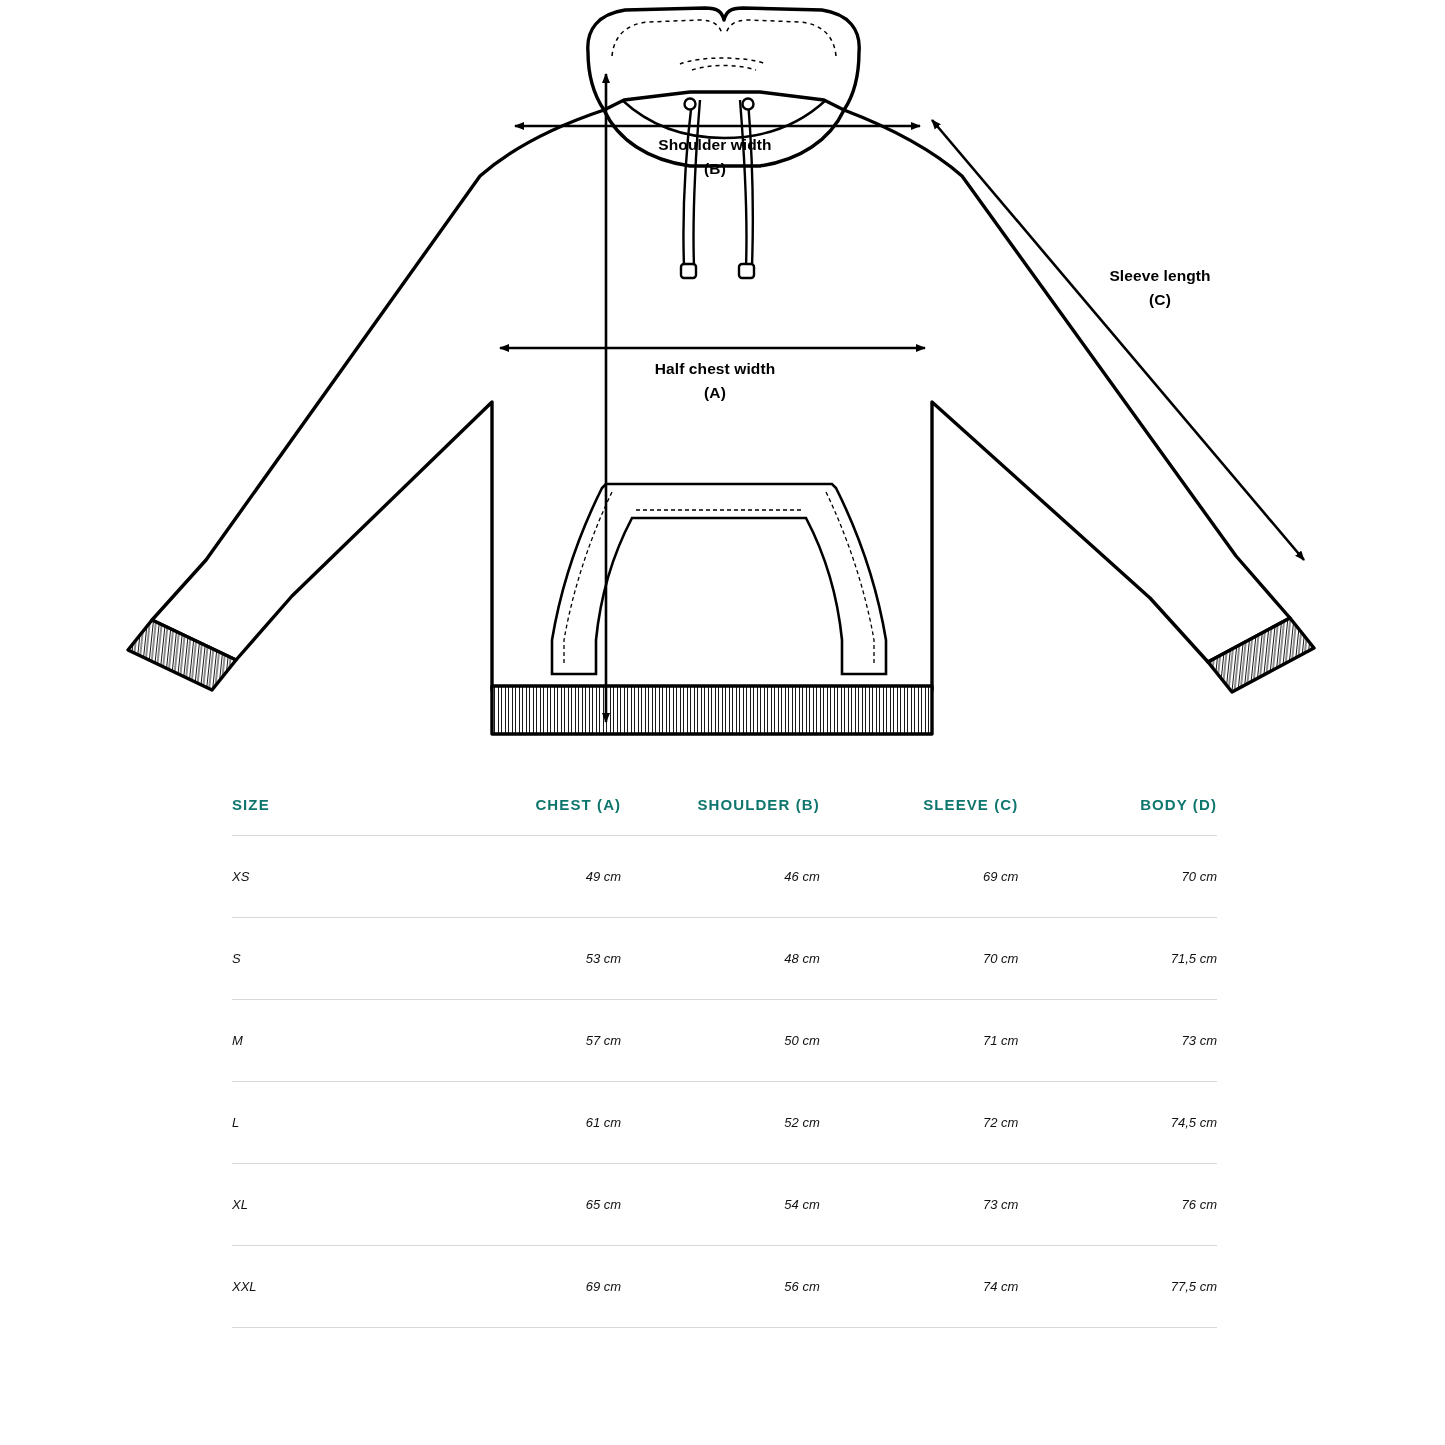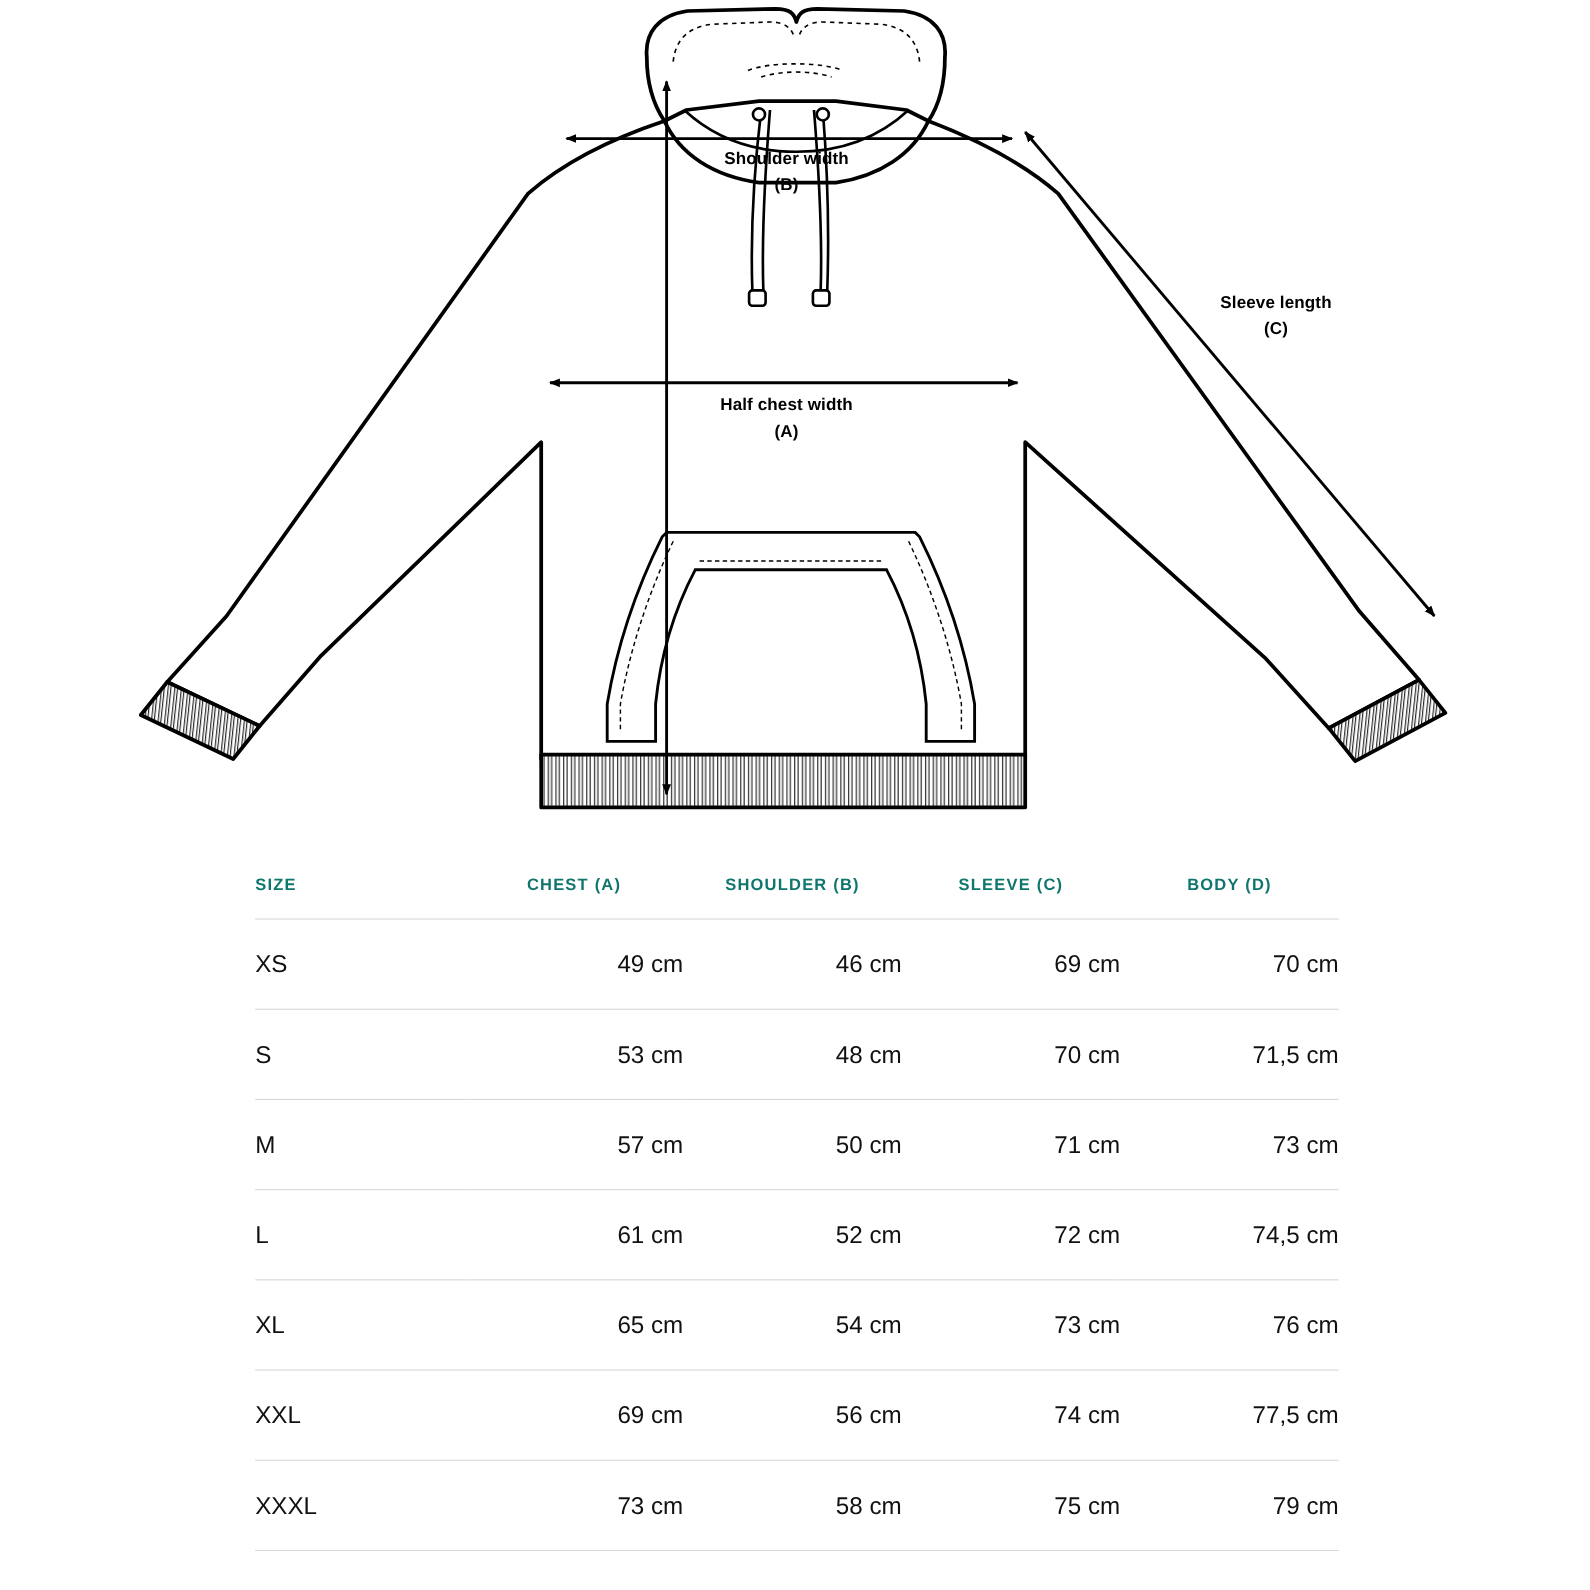--- a/index.html
+++ b/index.html
@@ -67,31 +67,32 @@
   table.size-table thead th {
     font-size: 15px;
     font-weight: bold;
     letter-spacing: 1.1px;
     color: #0f766e;
     height: 62px;
     vertical-align: middle;
     border-bottom: 1px solid #d8d8d8;
   }
   table.size-table tbody td {
-    font-size: 22px;
+    font-size: 13px;
     font-weight: 400;
     color: #111;
     height: 81px;
     vertical-align: middle;
     border-bottom: 1px solid #d8d8d8;
+    font-style: italic;
   }
   .col-size { width: 190px; text-align: left; }
   .col-num  { width: 198px; text-align: right; }
   thead .col-size { text-align: left; }
-  thead .col-num  { text-align: center; }
+  thead .col-num  { text-align: right; }
   
   thead th.col-num { padding-right: 0; }
   tbody td.col-num { padding-right: 0; }
 </style>
 </head>
 <body>
 
 <div class="page">
 
   <div class="diagram-wrap">
@@ -244,24 +245,17 @@
           <td class="col-num">73 cm</td>
           <td class="col-num">76 cm</td>
         </tr>
         <tr>
           <td class="col-size">XXL</td>
           <td class="col-num">69 cm</td>
           <td class="col-num">56 cm</td>
           <td class="col-num">74 cm</td>
           <td class="col-num">77,5 cm</td>
         </tr>
-        <tr>
-          <td class="col-size">XXXL</td>
-          <td class="col-num">73 cm</td>
-          <td class="col-num">58 cm</td>
-          <td class="col-num">75 cm</td>
-          <td class="col-num">79 cm</td>
-        </tr>
       </tbody>
     </table>
   </div>
 
 </div>
 
 </body></html>

